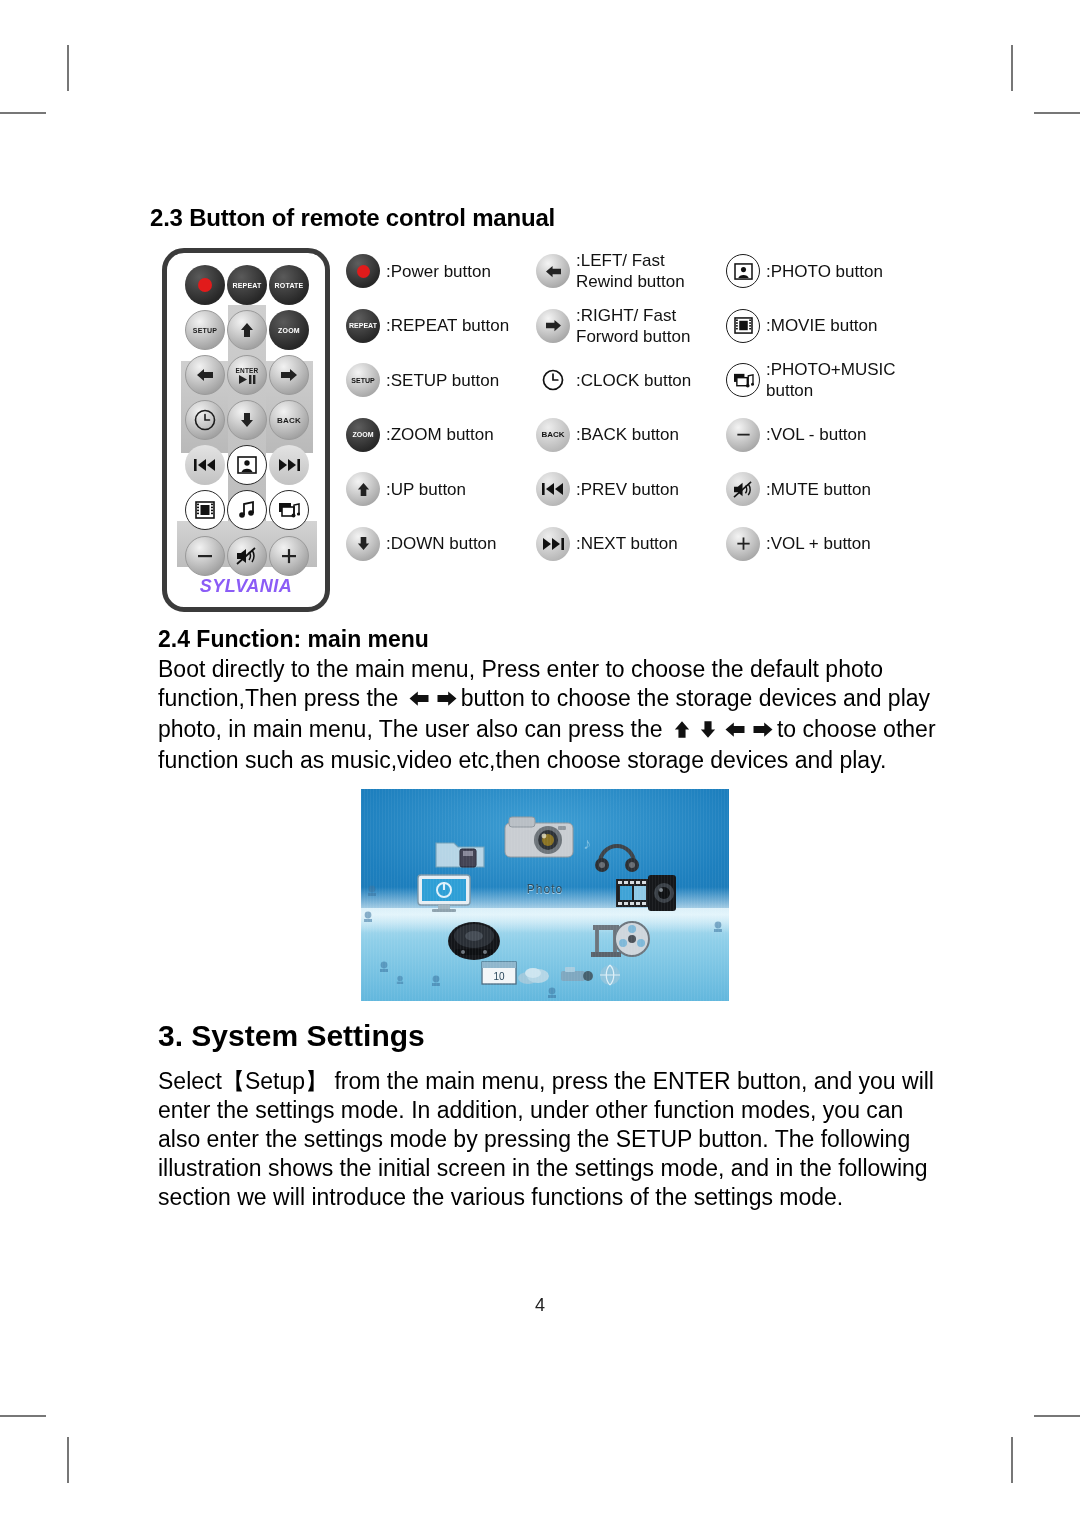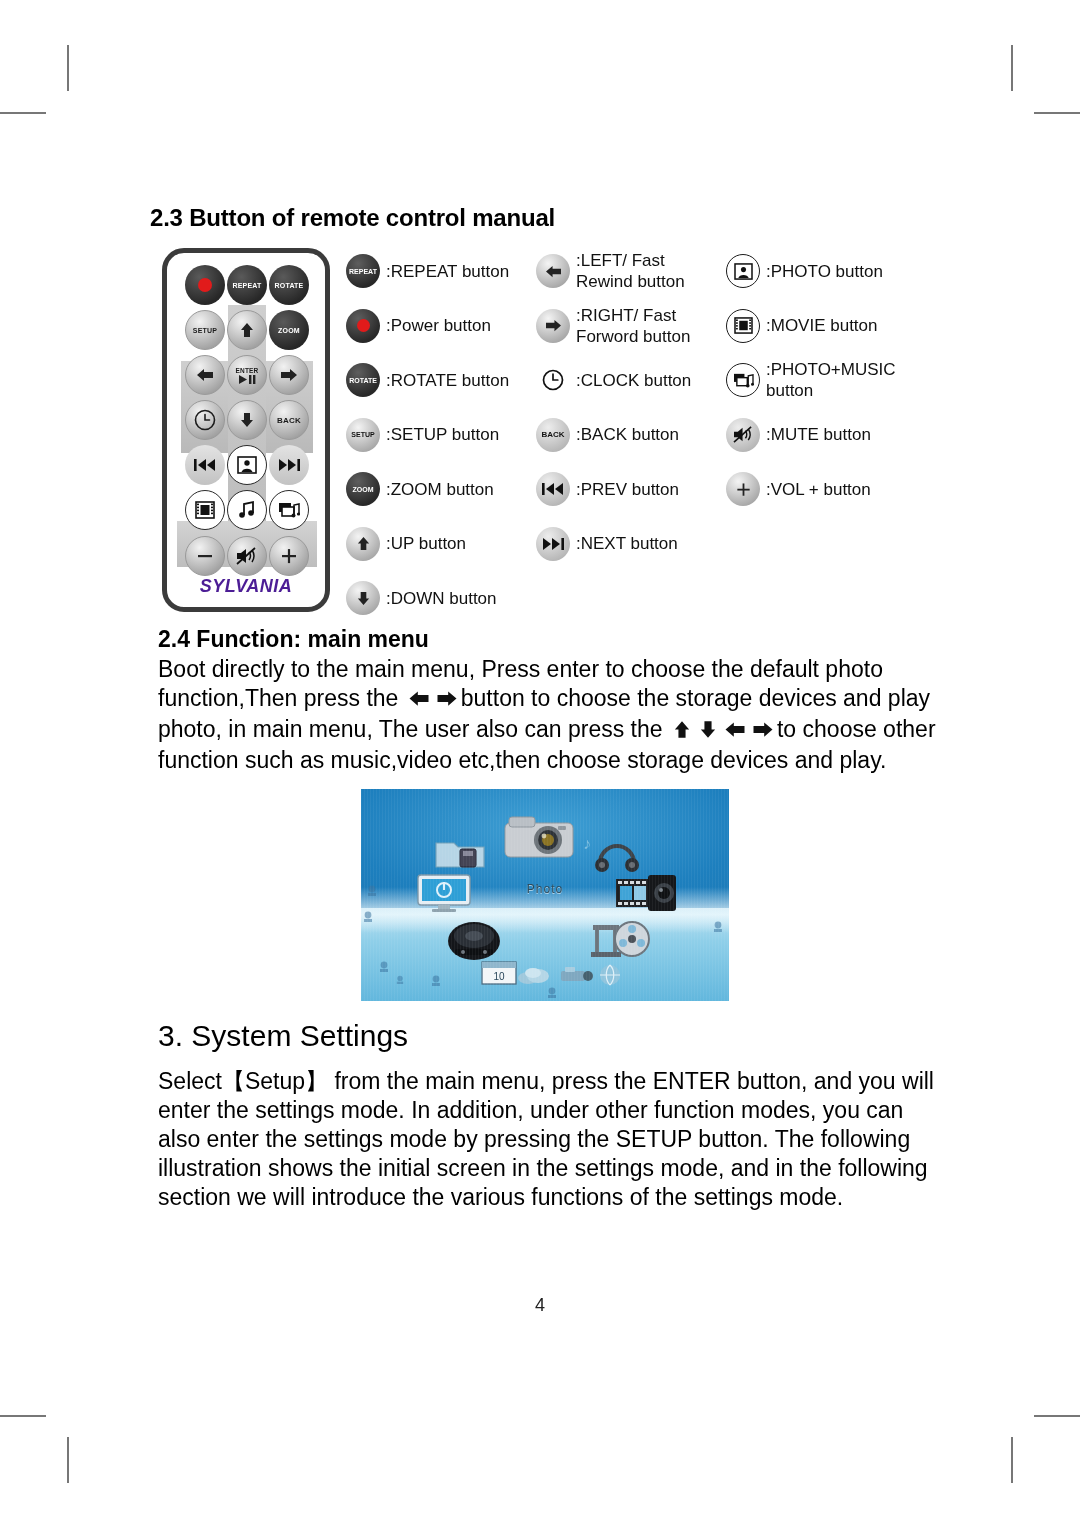--- a/index.html
+++ b/index.html
@@ -90,21 +90,21 @@
   .btn .reddot {
     width: 14px; height: 14px; border-radius: 50%;
     background: #e11b1b;
   }
   .btn svg { display: block; }
 
   .sylvania {
     position: absolute;
     left: 0; right: 0; bottom: 10px;
     text-align: center;
-    color: #4c1d95;
+    color: #8b5cf6;
     font-weight: bold;
     font-style: italic;
     font-size: 18px;
     letter-spacing: 0.5px;
     font-family: "Liberation Sans", sans-serif;
   }
 
   
   .legend-col { position: absolute; top: 0; }
   .lc1 { left: 196px; width: 190px; }
@@ -146,21 +146,21 @@
     margin: 2px 0 2px 8px;
   }
   p.body {
     font-size: 23px;
     line-height: 29px;
     margin: 0 0 0 8px;
   }
   p.body .ar { display: inline-block; vertical-align: -2px; margin: 0 3px; }
 
   h2.big {
-    font-size: 30px; font-weight: normal;
+    font-size: 30px; font-weight: bold;
     margin: 18px 0 14px 8px;
   }
 
   
   .shot-wrap {
     margin: 14px 0 0 0;
     display: flex; justify-content: center;
   }
   .shot {
     position: relative;
@@ -348,32 +348,28 @@
             <rect x="7.9" y="2.1" width="2.2" height="14" fill="#222"></rect>
           </svg>
         </div>
 
         <div class="sylvania">SYLVANIA</div>
       </div>
     </div>
 
     <div class="legend-col lc1">
       <div class="legend-row">
-        <span class="lgicon dark">REPEAT</span>
-        <span class="lgtext">:REPEAT button</span>
-      </div>
-      <div class="legend-row">
         <span class="lgicon dark">
             <span class="reddot"></span>
           </span>
         <span class="lgtext">:Power button</span>
       </div>
       <div class="legend-row">
-        <span class="lgicon dark">ROTATE</span>
-        <span class="lgtext">:ROTATE button</span>
+        <span class="lgicon dark">REPEAT</span>
+        <span class="lgtext">:REPEAT button</span>
       </div>
       <div class="legend-row">
         <span class="lgicon light">SETUP</span>
         <span class="lgtext">:SETUP button</span>
       </div>
       <div class="legend-row">
         <span class="lgicon dark">ZOOM</span>
         <span class="lgtext">:ZOOM button</span>
       </div>
       <div class="legend-row">
@@ -483,20 +479,28 @@
           <svg width="21" height="19" viewBox="0 0 22 20">
             <rect x="1" y="3" width="11" height="8.5" fill="#111"></rect>
             <rect x="4" y="7" width="11" height="8.5" fill="#fff" stroke="#111" stroke-width="1.5"></rect>
             <path d="M16 15 L16 5 L21 4 L21 13" fill="none" stroke="#111" stroke-width="1.4"></path>
             <circle cx="15.5" cy="15.5" r="1.9" fill="#111"></circle>
             <circle cx="20.5" cy="14" r="1.6" fill="#111"></circle>
           </svg>
         </span>
         <span class="lgtext">:PHOTO+MUSIC
 button</span>
+      </div>
+      <div class="legend-row">
+        <span class="lgicon light">
+          <svg width="17" height="17" viewBox="0 0 18 18">
+              <rect x="2.5" y="8.2" width="13" height="1.9" fill="#222"></rect>
+            </svg>
+        </span>
+        <span class="lgtext">:VOL -  button</span>
       </div>
       <div class="legend-row">
         <span class="lgicon grey">
           <svg width="23" height="19" viewBox="0 0 24 20">
             <path d="M2 7 L6 7 L11 3 L11 17 L6 13 L2 13 Z" fill="#111"></path>
             <path d="M14 6 Q17 10 14 14" fill="none" stroke="#111" stroke-width="1.5"></path>
             <path d="M17 4 Q21 10 17 16" fill="none" stroke="#111" stroke-width="1.5"></path>
             <line x1="2" y1="18" x2="20" y2="2" stroke="#111" stroke-width="1.7"></line>
           </svg>
         </span>

